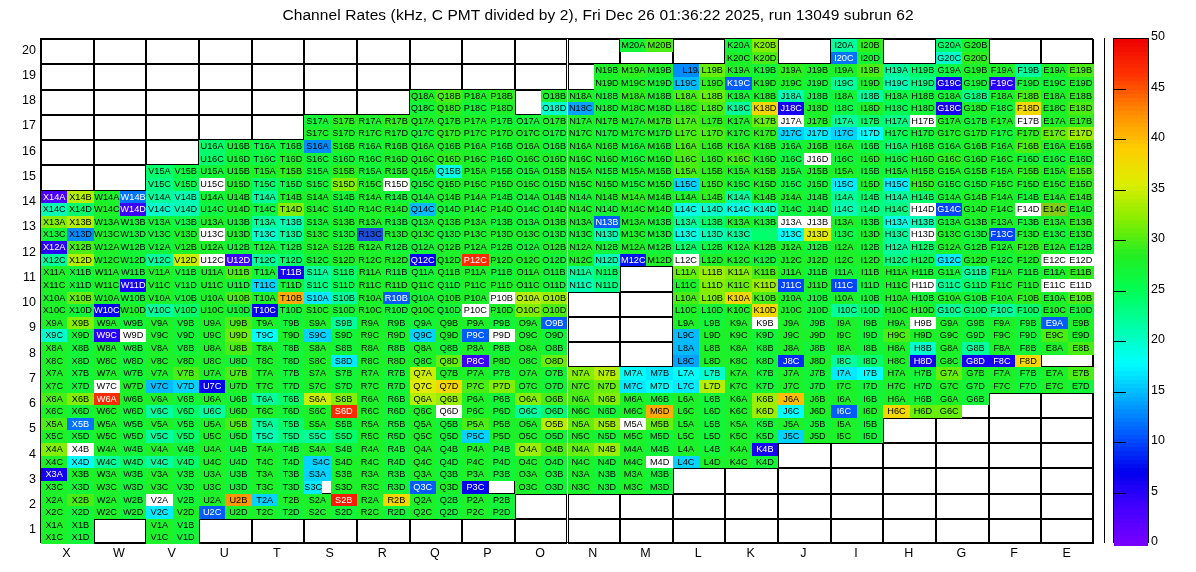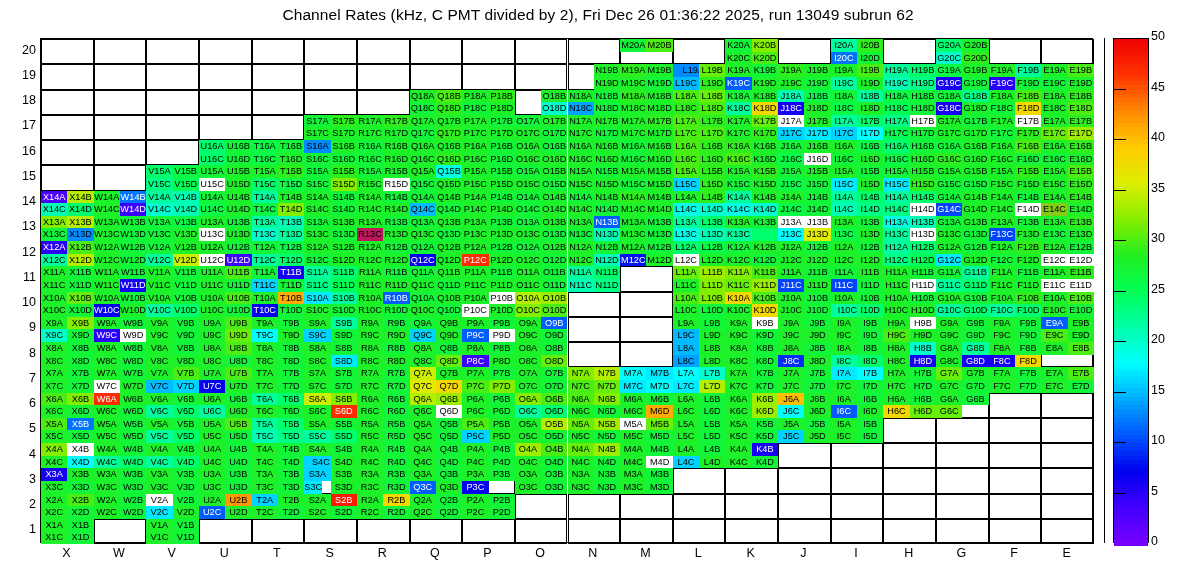--- a/index.html
+++ b/index.html
@@ -629,21 +629,21 @@
       </div>
       <div class="cell" style="left: 315.9px; top: 151.5px; width: 52.65px; height: 25.25px;">
         <div class="quad" style="left: -1px; top: -1px; width: 26.325px; height: 12.625px; background: rgb(29, 241, 42); color: rgb(0, 0, 0);">R14A</div>
         <div class="quad" style="left: 25.325px; top: -1px; width: 26.325px; height: 12.625px; background: rgb(19, 245, 56); color: rgb(0, 0, 0);">R14B</div>
         <div class="quad" style="left: -1px; top: 11.625px; width: 26.325px; height: 12.625px; background: rgb(29, 241, 42); color: rgb(0, 0, 0);">R14C</div>
         <div class="quad" style="left: 25.325px; top: 11.625px; width: 26.325px; height: 12.625px; background: rgb(29, 241, 42); color: rgb(0, 0, 0);">R14D</div>
       </div>
       <div class="cell" style="left: 315.9px; top: 176.75px; width: 52.65px; height: 25.25px;">
         <div class="quad" style="left: -1px; top: -1px; width: 26.325px; height: 12.625px; background: rgb(29, 241, 42); color: rgb(0, 0, 0);">R13A</div>
         <div class="quad" style="left: 25.325px; top: -1px; width: 26.325px; height: 29px; background: rgb(19, 245, 56); color: rgb(0, 0, 0);">R13B</div>
-        <div class="quad" style="left: -1px; top: 11.625px; width: 26.325px; height: 12.625px; background: #be185d; color: rgb(0, 0, 0);">R13C</div>
+        <div class="quad" style="left: -1px; top: 11.625px; width: 26.325px; height: 12.625px; background: #1d4ed8; color: rgb(0, 0, 0);">R13C</div>
         <div class="quad" style="left: 25.325px; top: 11.625px; width: 26.325px; height: 12.625px; background: rgb(29, 241, 42); color: rgb(0, 0, 0);">R13D</div>
       </div>
       <div class="cell" style="left: 315.9px; top: 202px; width: 52.65px; height: 25.25px;">
         <div class="quad" style="left: -1px; top: -1px; width: 26.325px; height: 12.625px; background: rgb(29, 241, 42); color: rgb(0, 0, 0);">R12A</div>
         <div class="quad" style="left: 25.325px; top: -1px; width: 26.325px; height: 12.625px; background: rgb(19, 245, 56); color: rgb(0, 0, 0);">R12B</div>
         <div class="quad" style="left: -1px; top: 11.625px; width: 26.325px; height: 12.625px; background: rgb(29, 241, 42); color: rgb(0, 0, 0);">R12C</div>
         <div class="quad" style="left: 25.325px; top: 11.625px; width: 26.325px; height: 12.625px; background: rgb(29, 241, 42); color: rgb(0, 0, 0);">R12D</div>
       </div>
       <div class="cell" style="left: 315.9px; top: 227.25px; width: 52.65px; height: 25.25px;">
         <div class="quad" style="left: -1px; top: -1px; width: 26.325px; height: 12.625px; background: rgb(29, 241, 42); color: rgb(0, 0, 0);">R11A</div>

